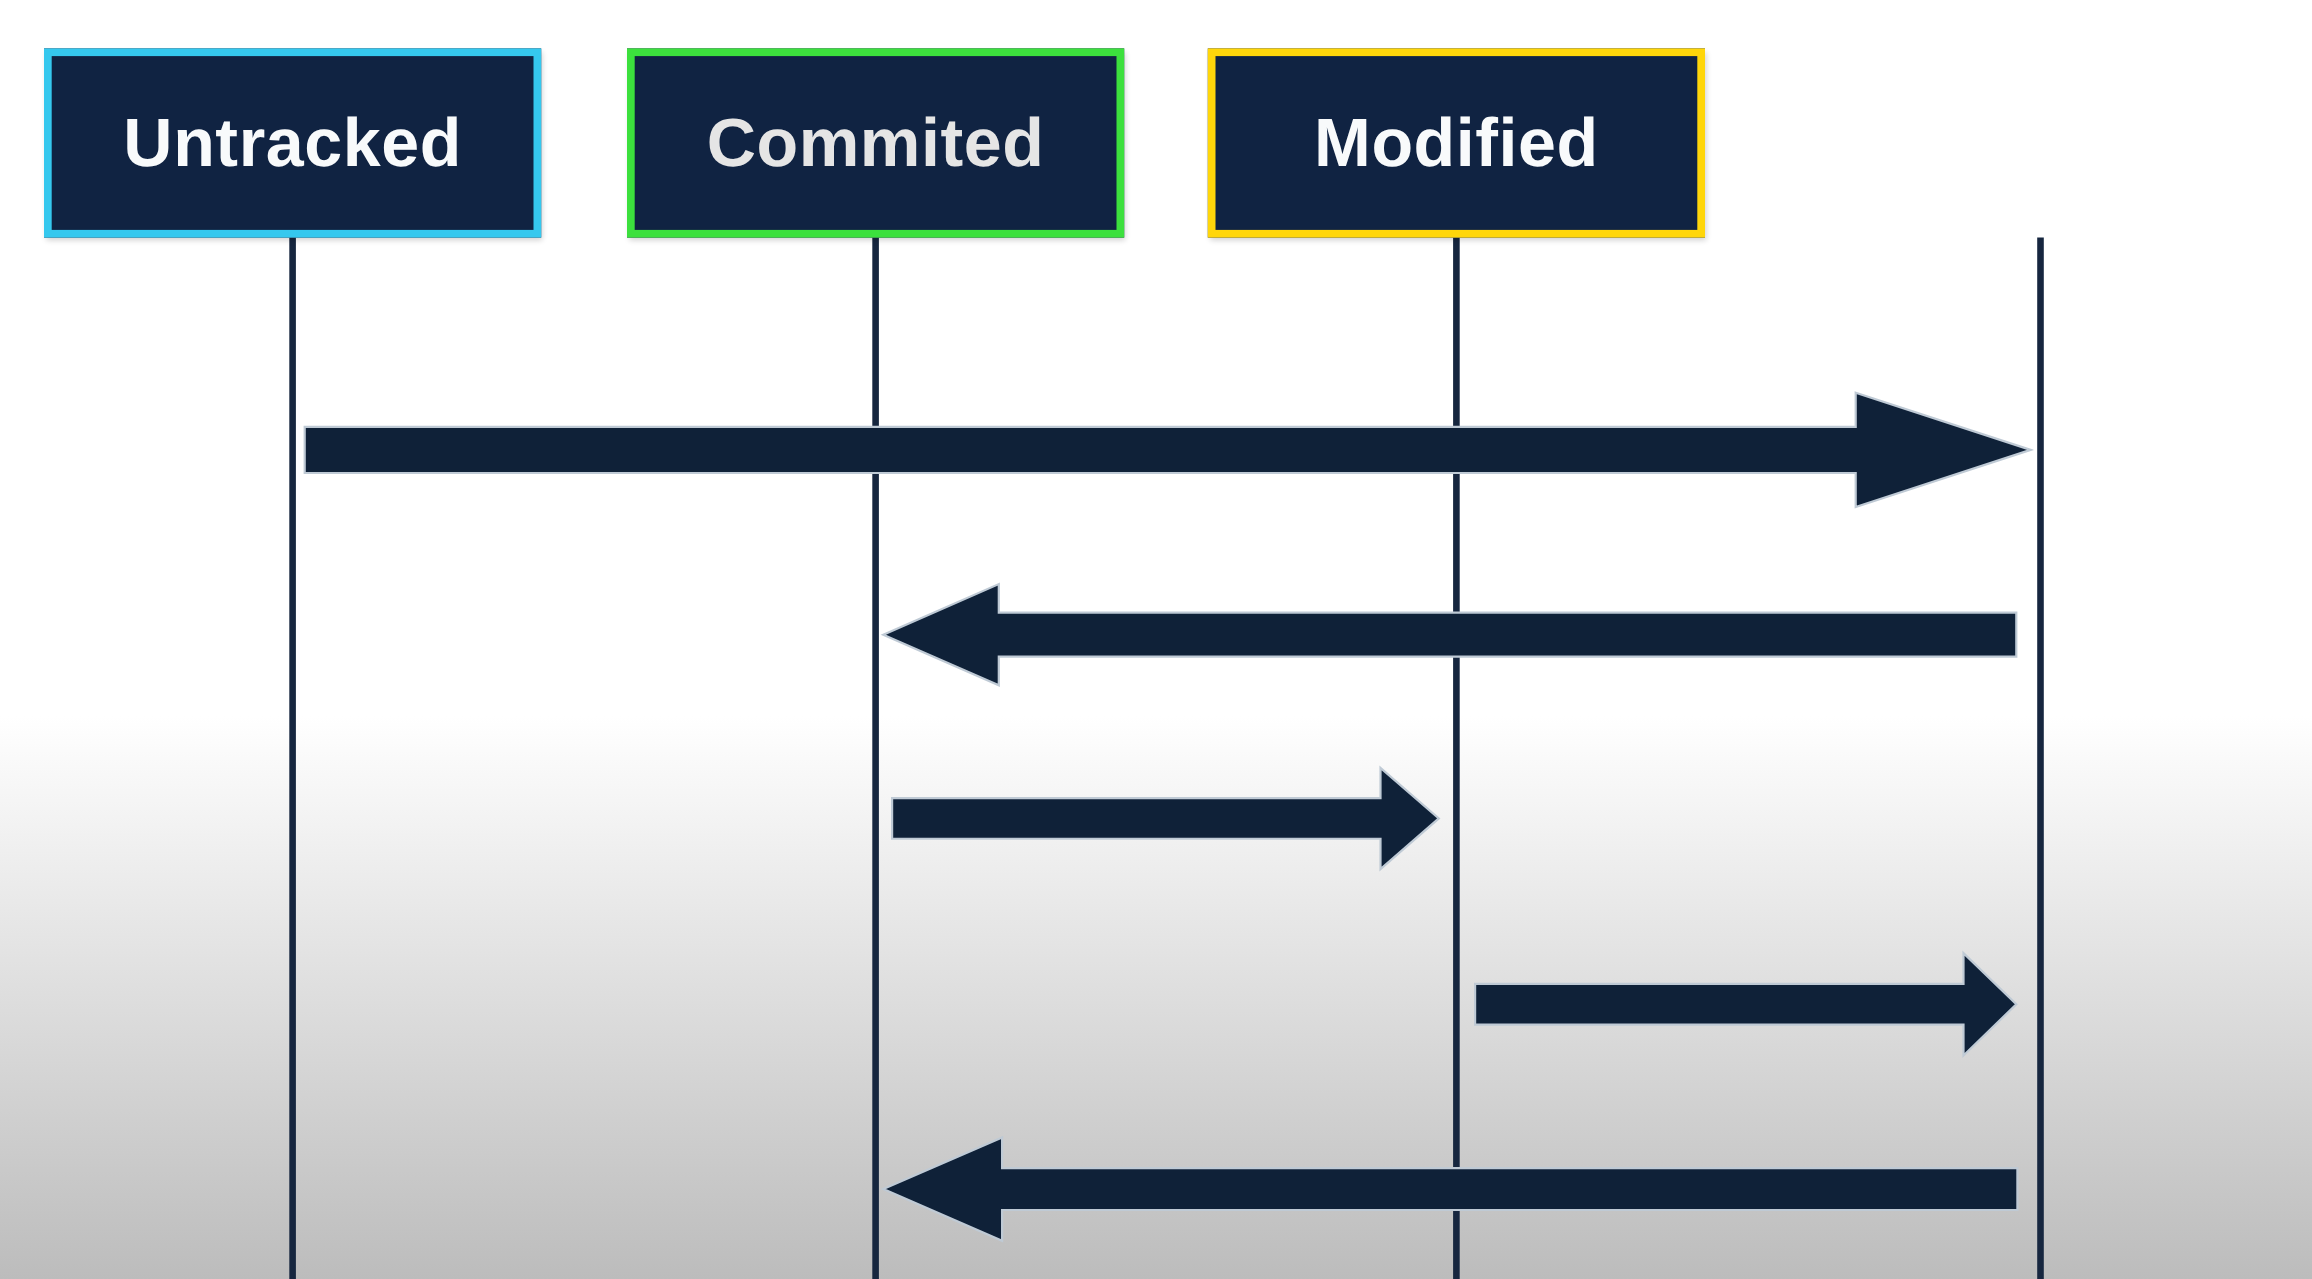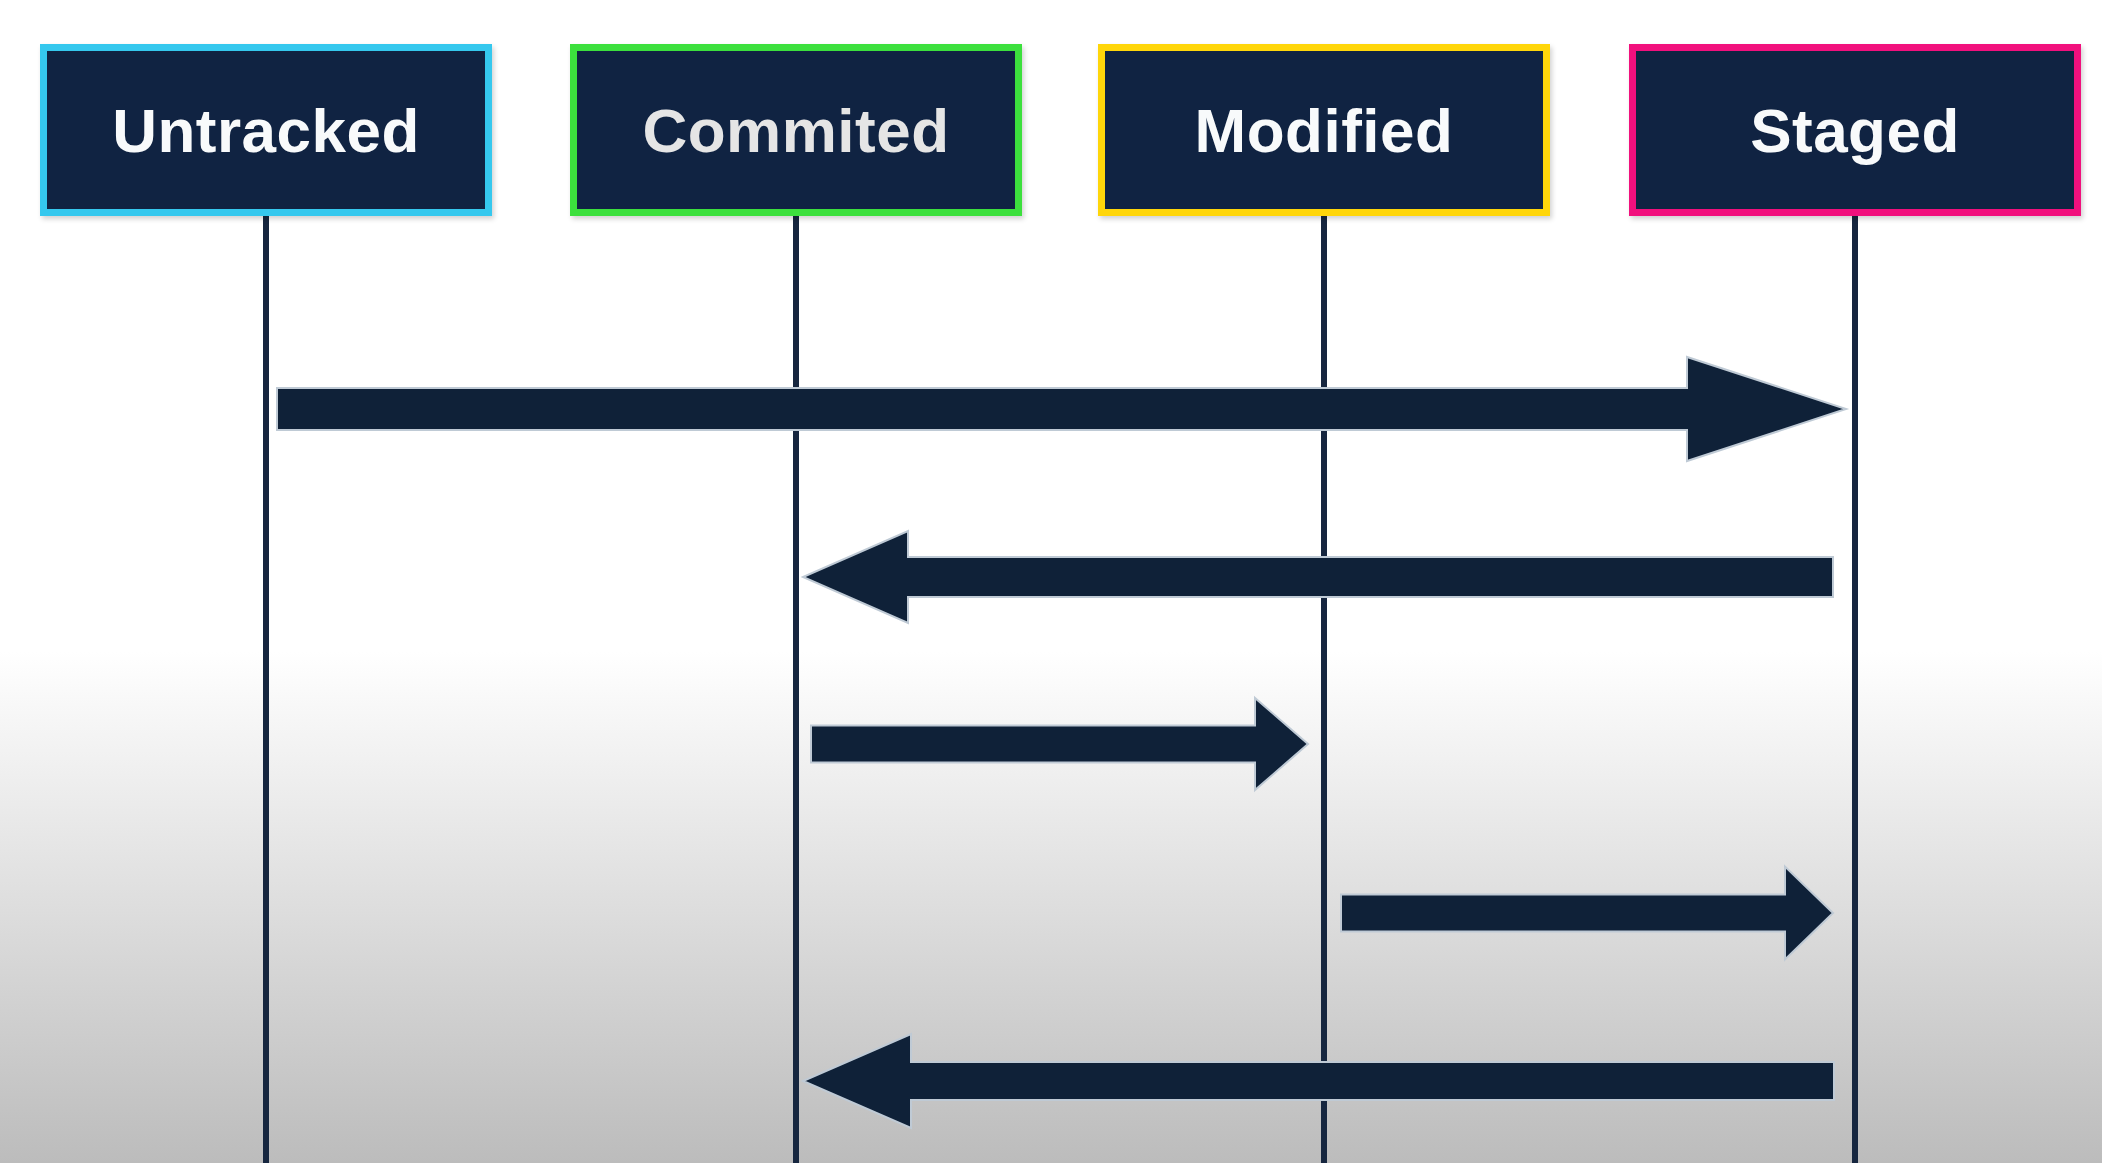--- a/index.html
+++ b/index.html
@@ -62,17 +62,14 @@
 
   <div class="node" style="left: 40px; border-color: rgb(53, 200, 238); background: rgb(16, 35, 66);">
     <span style="color: rgb(248, 250, 251);">Untracked</span>
   </div>
   <div class="node" style="left: 570px; border-color: rgb(60, 224, 61); background: rgb(16, 35, 66);">
     <span style="color: #e5e5e5;">Commited</span>
   </div>
   <div class="node" style="left: 1098px; border-color: rgb(255, 214, 10); background: rgb(16, 35, 66);">
     <span style="color: rgb(248, 250, 251);">Modified</span>
   </div>
-  <div class="node" style="left: 1629px; border-color: rgb(241, 16, 125); background: rgb(16, 35, 66);">
-    <span style="color: rgb(248, 250, 251);">Staged</span>
-  </div>
 
 </div>
 
 </body></html>

